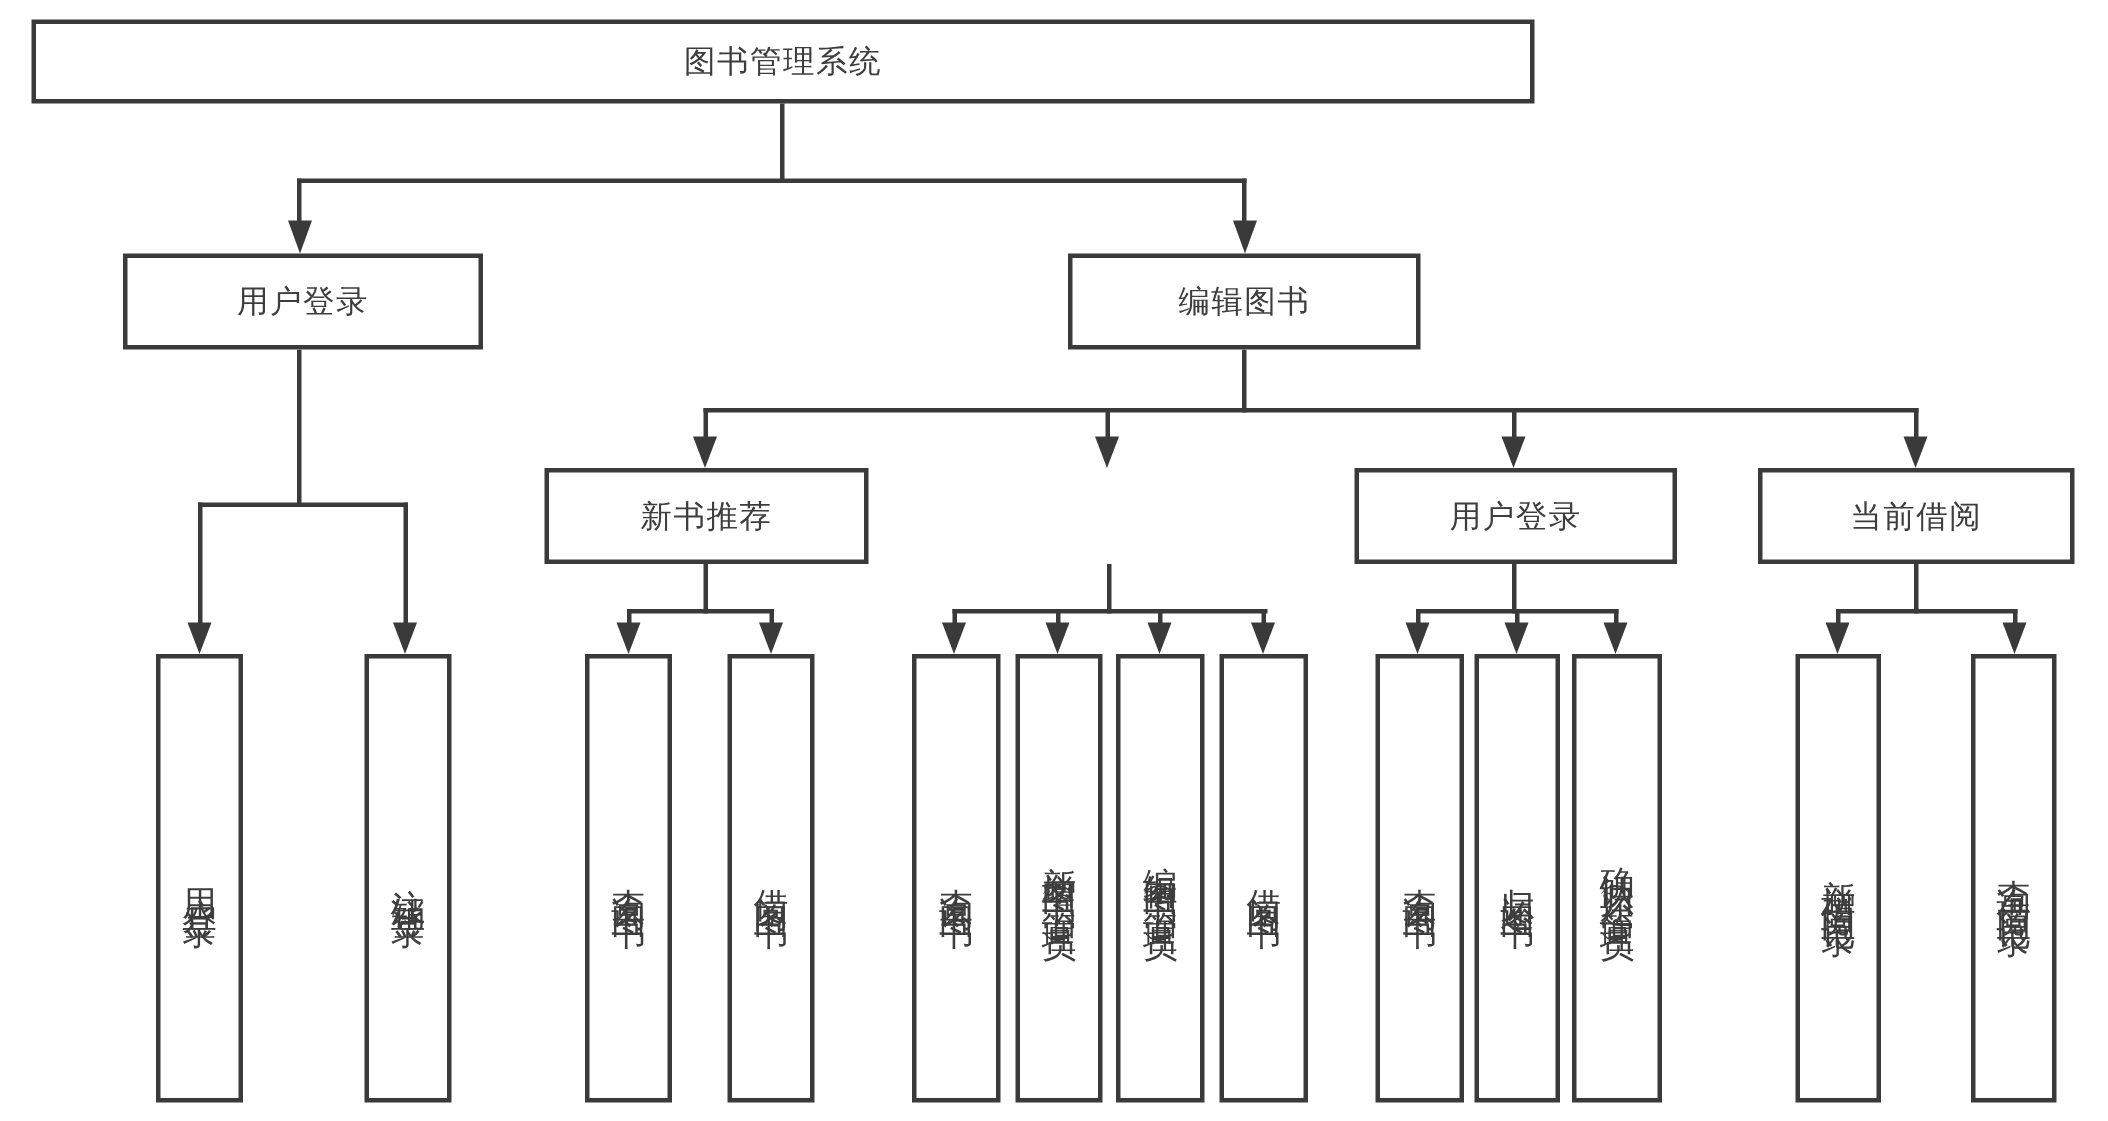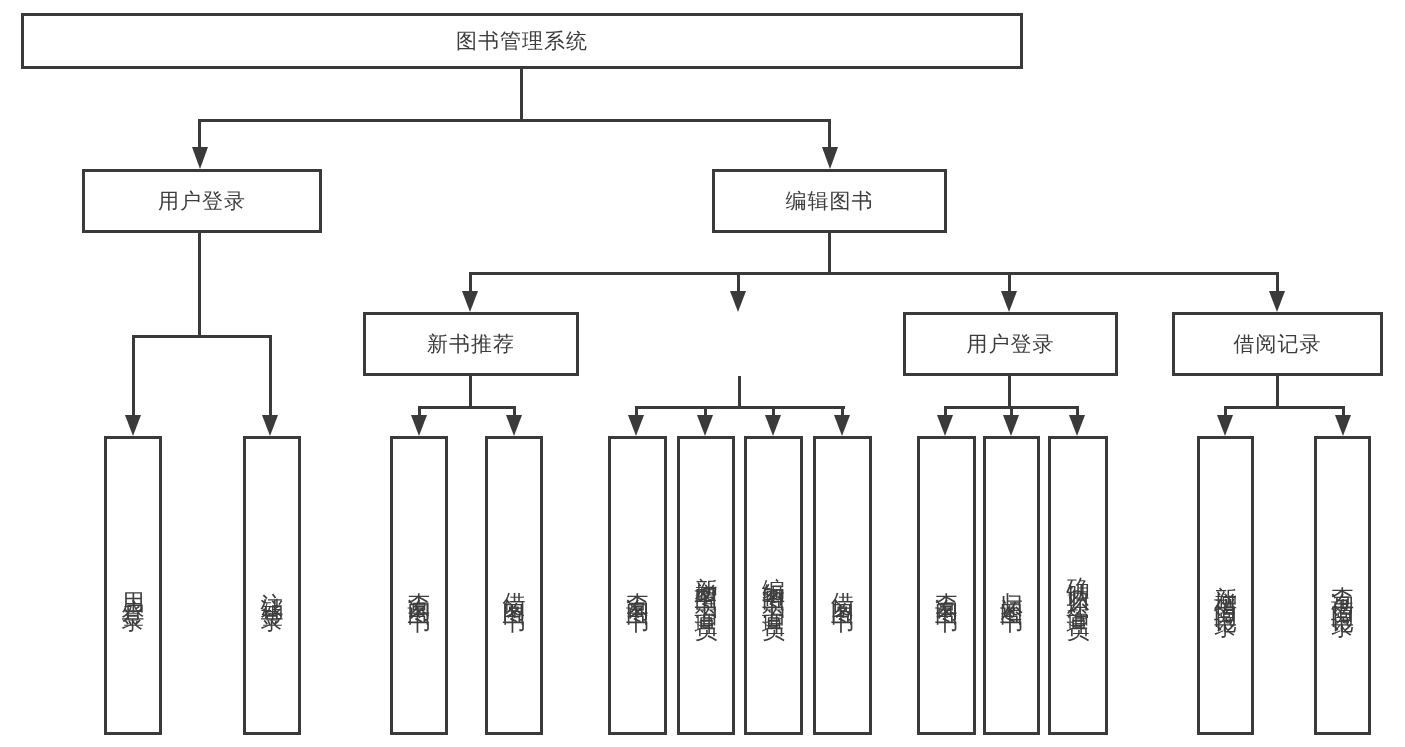--- a/index.html
+++ b/index.html
@@ -129,21 +129,21 @@
     <span class="hlabel">编辑图书</span>
   </div>
 
   <div class="box" style="left:363px;top:312px;width:216px;height:64px;">
     <span class="hlabel">新书推荐</span>
   </div>
   <div class="box" style="left:903px;top:312px;width:215px;height:64px;">
     <span class="hlabel">用户登录</span>
   </div>
   <div class="box" style="left:1172px;top:312px;width:211px;height:64px;">
-    <span class="hlabel">借阅记录</span>
+    <span class="hlabel">当前借阅</span>
   </div>
 
   <div class="box" style="left:104px;top:436px;width:58px;height:299px;">
     <span class="vtext">用户登录</span>
   </div>
   <div class="box" style="left:243px;top:436px;width:58px;height:299px;">
     <span class="vtext">注销登录</span>
   </div>
 
   <div class="box" style="left:390px;top:436px;width:58px;height:299px;">

